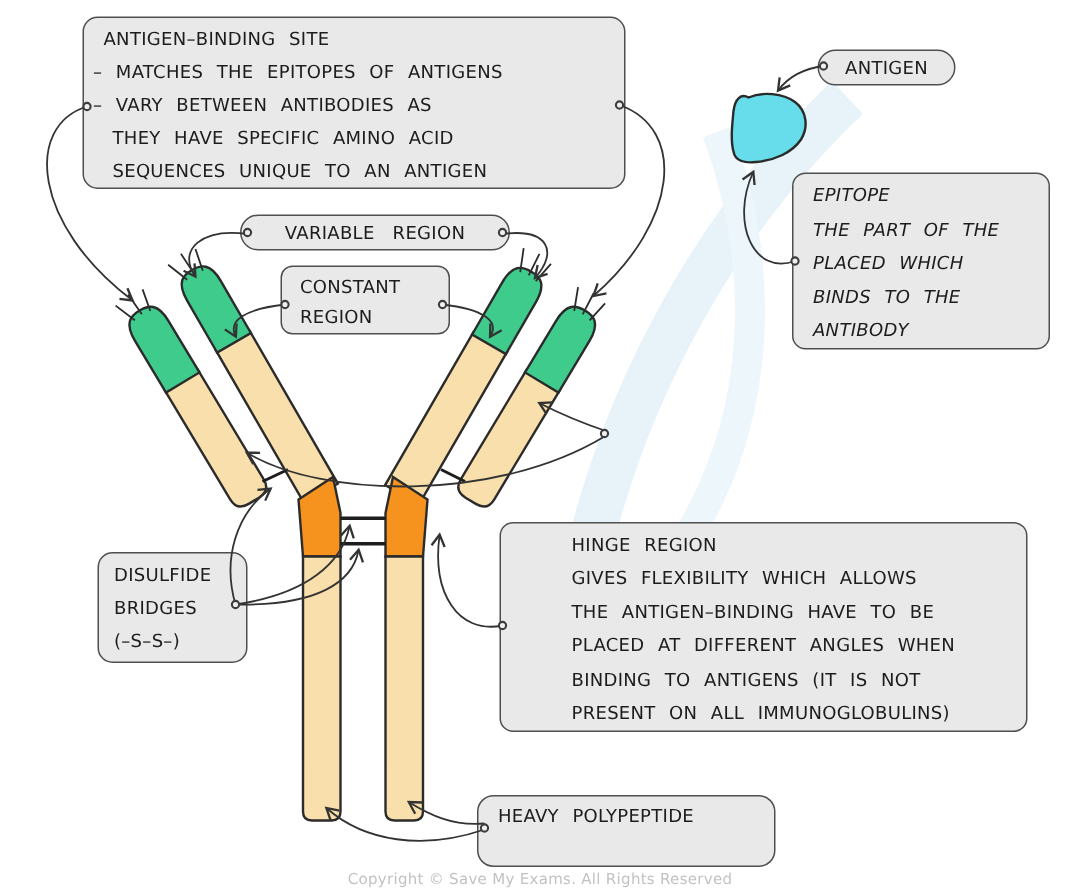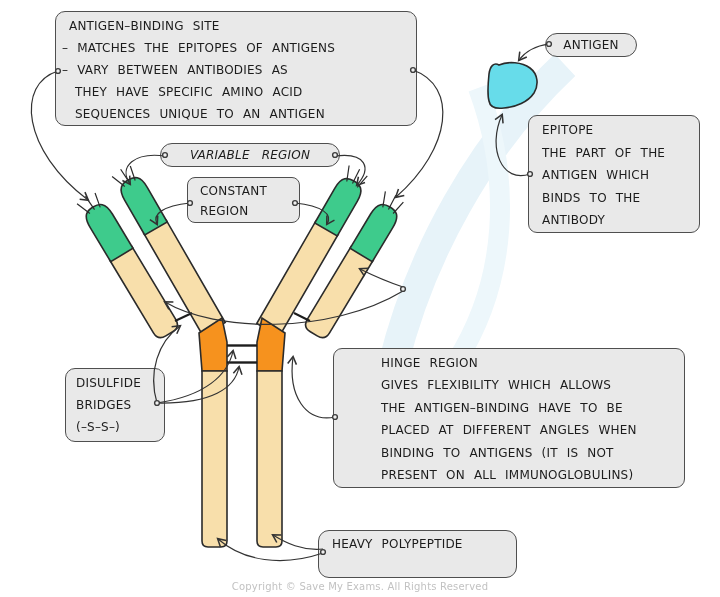--- a/index.html
+++ b/index.html
@@ -17,27 +17,27 @@
     color:#1c1c1c; font-size:12px; letter-spacing:0.2px; word-spacing:5px;
     white-space:nowrap;
   }
   .ln { line-height:22px; }
   #box-abs      { left:55px;  top:11px;  width:362px; height:115px; padding-top:3px; }
   #box-abs .ln  { line-height:22px; }
   .ind-a { padding-left:13px; }
   .ind-b { padding-left:6px;  }
   .ind-c { padding-left:19px; }
   #box-vr  { left:160px; top:143px; width:180px; height:24px; border-radius:13px;
-             display:flex; align-items:center; justify-content:center; word-spacing:8px;font-style:italic; }
+             display:flex; align-items:center; justify-content:center; word-spacing:8px; }
   #box-cr  { left:187px; top:177px; width:113px; height:46px; padding:3px 0 0 12px; border-radius:8px; }
   #box-cr .ln { line-height:20px; }
   #box-antigen { left:545px; top:33px; width:92px; height:24px; border-radius:13px;
              display:flex; align-items:center; justify-content:center; }
   #box-epitope { left:528px; top:115px; width:172px; height:118px; padding:3px 0 0 13px; border-radius:9px; }
-  #box-epitope .ln { line-height:22.6px; }
+  #box-epitope .ln { line-height:22.6px;font-style:italic; }
   #box-light { left:400px; top:263px; width:187px; height:49px; padding:3px 0 0 12px; border-radius:9px; }
   #box-light .ln { line-height:21px; }
   #box-hinge { left:333px; top:348px; width:352px; height:140px; padding:3px 0 0 11px; border-radius:9px; }
   #box-hinge .ln { line-height:22.4px;margin-left:36px; }
   #box-dis   { left:65px;  top:368px; width:100px; height:74px; padding:3px 0 0 10px; border-radius:10px; }
   #box-dis .ln { line-height:22px; }
   #box-heavy { left:318px; top:530px; width:199px; height:48px; padding:3px 0 0 13px; border-radius:11px; }
   #box-heavy .ln { line-height:21px; }
   .footer {
     position:absolute; z-index:1; left:0; top:581px; width:720px;
@@ -77,21 +77,21 @@
     <div class="ln">REGION</div>
   </div>
 
   <div class="box" id="box-antigen">
     <span>ANTIGEN</span>
   </div>
 
   <div class="box" id="box-epitope">
     <div class="ln">EPITOPE</div>
     <div class="ln">THE PART OF THE</div>
-    <div class="ln">ANTIGEN WHICH</div>
+    <div class="ln">PLACED WHICH</div>
     <div class="ln">BINDS TO THE</div>
     <div class="ln">ANTIBODY</div>
   </div>
 
 
   <div class="box" id="box-hinge">
     <div class="ln">HINGE REGION</div>
     <div class="ln">GIVES FLEXIBILITY WHICH ALLOWS</div>
     <div class="ln">THE ANTIGEN–BINDING HAVE TO BE</div>
     <div class="ln">PLACED AT DIFFERENT ANGLES WHEN</div>

